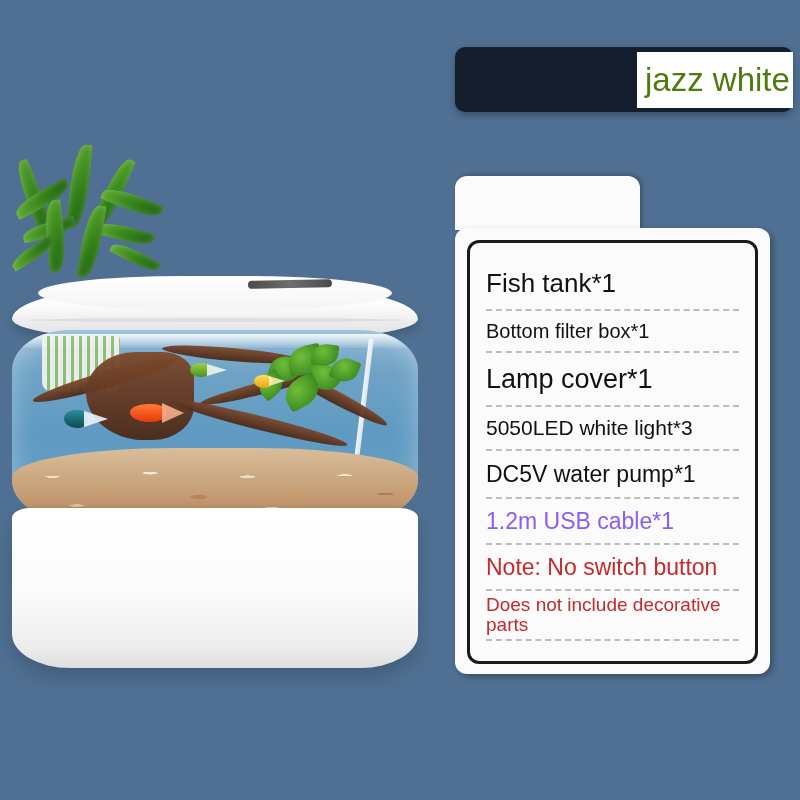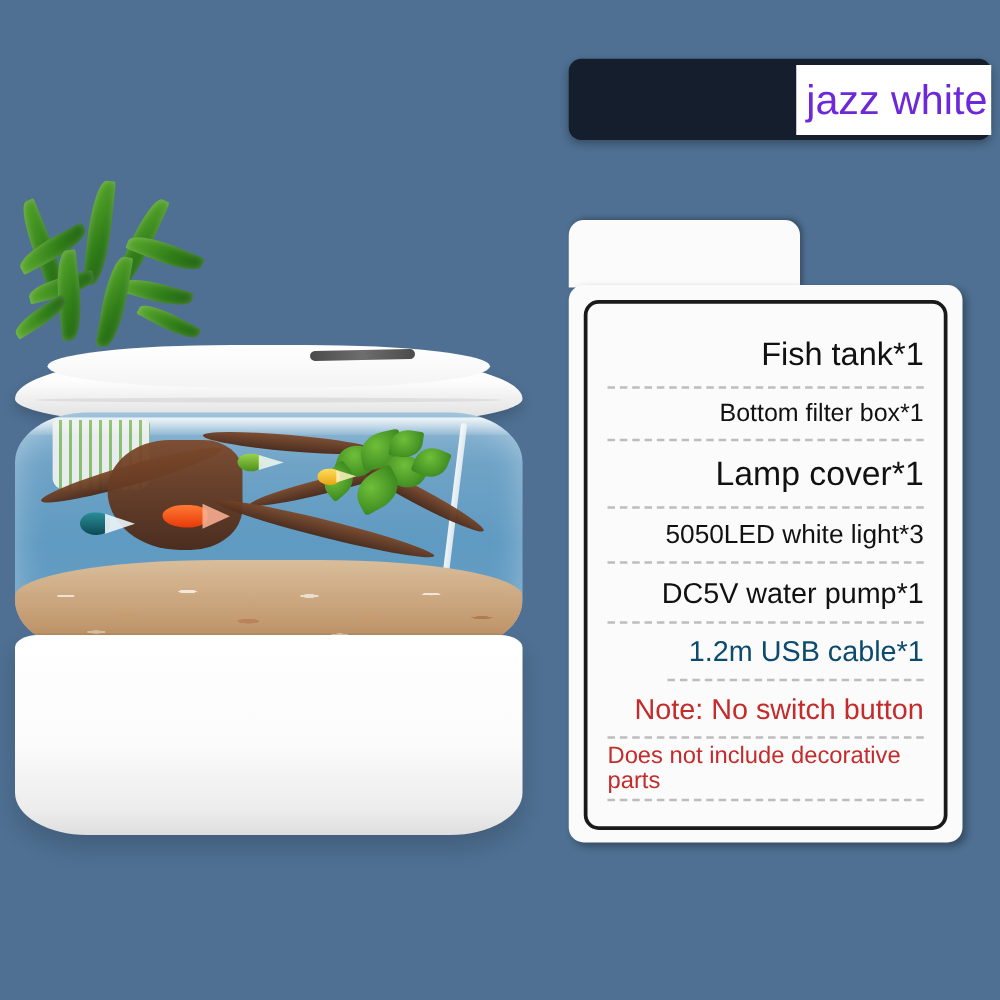--- a/index.html
+++ b/index.html
@@ -83,39 +83,39 @@
        box-shadow:0 10px 18px rgba(0,0,0,.16);}
 
   
   .titlebar{position:absolute;left:455px;top:47px;width:338px;height:65px;
        background:#141e2c;border-radius:10px;
        box-shadow:0 3px 7px rgba(0,0,0,.3);}
   .basic-label{position:absolute;left:40px;top:12px;color:#fff;
        font-size:36px;letter-spacing:.5px;}
   .variant-chip{position:absolute;left:182px;top:5px;width:156px;height:56px;
        background:#fff;overflow:hidden;}
-  .variant-text{position:absolute;left:8px;top:9px;color:#6d28d9;
+  .variant-text{position:absolute;left:8px;top:9px;color:#4d7c0f;
        font-size:33px;white-space:nowrap;}
 
   
   .config-tab{position:absolute;left:455px;top:176px;width:185px;height:54px;
        background:#fbfbfb;border-radius:12px 12px 0 0;
        box-shadow:2px -1px 4px rgba(0,0,0,.28);}
   .config-tab-text{position:absolute;left:478px;top:192px;
        font-size:24px;color:#111;white-space:nowrap;z-index:5;}
 
   .config-card{position:absolute;left:455px;top:228px;width:315px;height:446px;
        background:#fbfbfb;border-radius:12px;
        box-shadow:3px 3px 6px rgba(0,0,0,.3);}
   .config-inner{position:absolute;left:12px;top:12px;width:291px;height:424px;
        background:#fbfbfb;border:3px solid #1a1a1a;border-radius:12px;
        box-sizing:border-box;padding:14px 16px 0 16px;}
 
   .row{display:flex;align-items:center;color:#111;white-space:nowrap;
-       border-bottom:2px dashed #bdbdbd;justify-content:flex-end;}
+       border-bottom:2px dashed #bdbdbd;}
   .row:last-child{border-bottom:2px dashed #bdbdbd;}
   .row.red{color:#c42b2b;}
   .row.wrap{white-space:normal;line-height:1.03;}
 </style>
 </head>
 <body>
 
 <div class="stage">
 
   <div class="product">
@@ -205,21 +205,21 @@
         </div>
         <div class="row" style="font-size: 27px; height: 52px; color: rgb(17, 17, 17);">
           <span>Lamp cover*1</span>
         </div>
         <div class="row" style="font-size: 21px; height: 42px; color: rgb(17, 17, 17);">
           <span>5050LED white light*3</span>
         </div>
         <div class="row" style="font-size: 23px; height: 46px; color: rgb(17, 17, 17);">
           <span>DC5V water pump*1</span>
         </div>
-        <div class="row" style="font-size: 23px; height: 44px; color: #0c4a6e; margin-left: 48px;">
+        <div class="row" style="font-size: 23px; height: 44px; color: #8b5cf6;">
           <span>1.2m USB cable*1</span>
         </div>
         <div class="row red" style="font-size: 23px; height: 44px; color: rgb(196, 43, 43);">
           <span>Note: No switch button</span>
         </div>
         <div class="row red wrap" style="font-size: 19px; height: 48px; color: rgb(196, 43, 43);">
           <span>Does not include decorative parts</span>
         </div>
       </div>
   </div>

